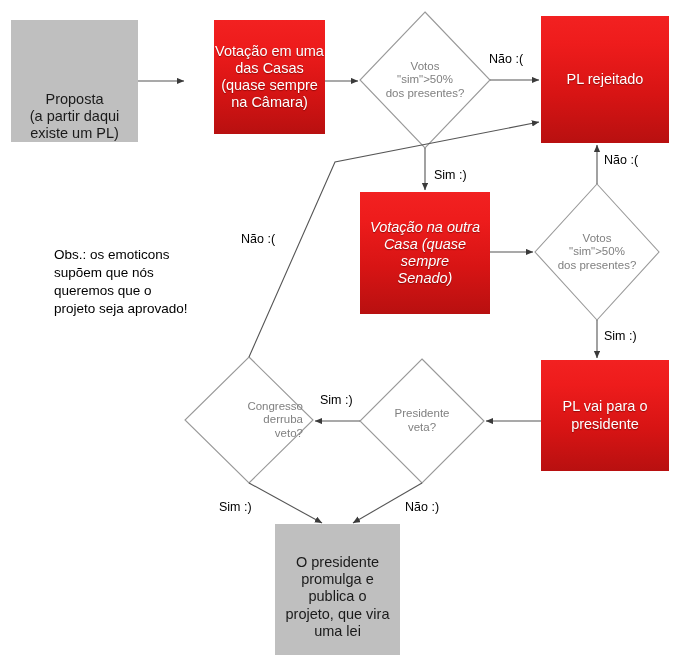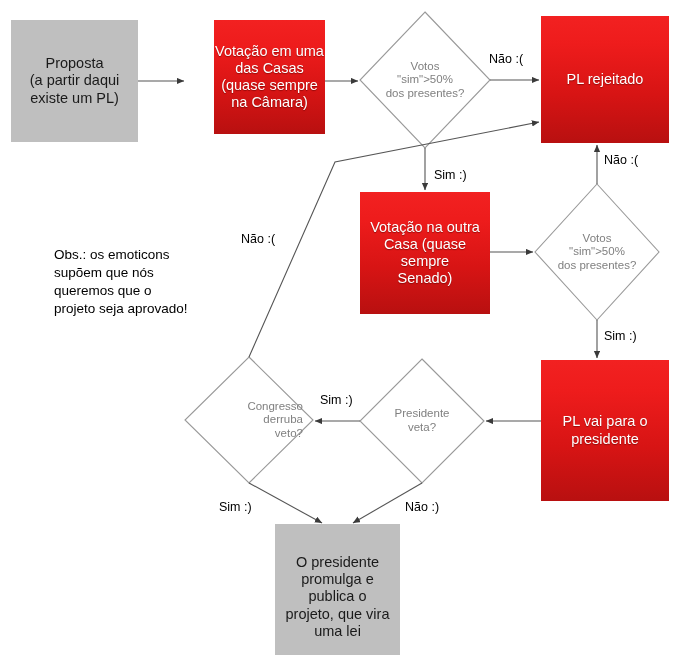--- a/index.html
+++ b/index.html
@@ -105,21 +105,21 @@
       <path d="M597,184 L597,145"></path>
       <path d="M597,320 L597,358"></path>
       <path d="M541,421 L486,421"></path>
       <path d="M360,421 L315,421"></path>
       <path d="M249,357 L335,162 L539,122"></path>
       <path d="M249,483 L322,523"></path>
       <path d="M422,483 L353,523"></path>
     </g>
   </svg>
 
-  <div class="node process-gray" style="left:11px; top:20px; width:127px; height:122px;">
+  <div class="node process-gray" style="left:11px; top:20px; width:127px; height:122px;align-items:flex-end;">
     <span class="node-text">Proposta
 (a partir daqui
 existe um PL)</span>
   </div>
 
   <div class="node process-red" style="left:186px; top:20px; width:111px; height:114px;margin-left:28px;">
     <span class="node-text">Votação em uma
 das Casas
 (quase sempre
 na Câmara)</span>
@@ -128,34 +128,34 @@
   <div class="node decision" style="left:360px; top:12px; width:130px; height:136px;">
     <span class="node-text">Votos
 "sim"&gt;50%
 dos presentes?</span>
   </div>
 
   <div class="node process-red" style="left:541px; top:16px; width:128px; height:127px;">
     <span class="node-text">PL rejeitado</span>
   </div>
 
-  <div class="node process-red" style="left:360px; top:192px; width:130px; height:122px;">
+  <div class="node process-red" style="left:360px; top:192px; width:130px; height:122px;font-style:italic;">
     <span class="node-text">Votação na outra
 Casa (quase
 sempre
 Senado)</span>
   </div>
 
   <div class="node decision" style="left:535px; top:184px; width:124px; height:136px;">
     <span class="node-text">Votos
 "sim"&gt;50%
 dos presentes?</span>
   </div>
 
-  <div class="node process-red" style="left:541px; top:360px; width:128px; height:141px;">
+  <div class="node process-red" style="left:541px; top:360px; width:128px; height:111px;">
     <span class="node-text">PL vai para o
 presidente</span>
   </div>
 
   <div class="node decision" style="left:360px; top:359px; width:124px; height:124px;">
     <span class="node-text">Presidente
 veta?</span>
   </div>
 
   <div class="node decision" style="left:185px; top:357px; width:128px; height:126px;text-align:right;">

